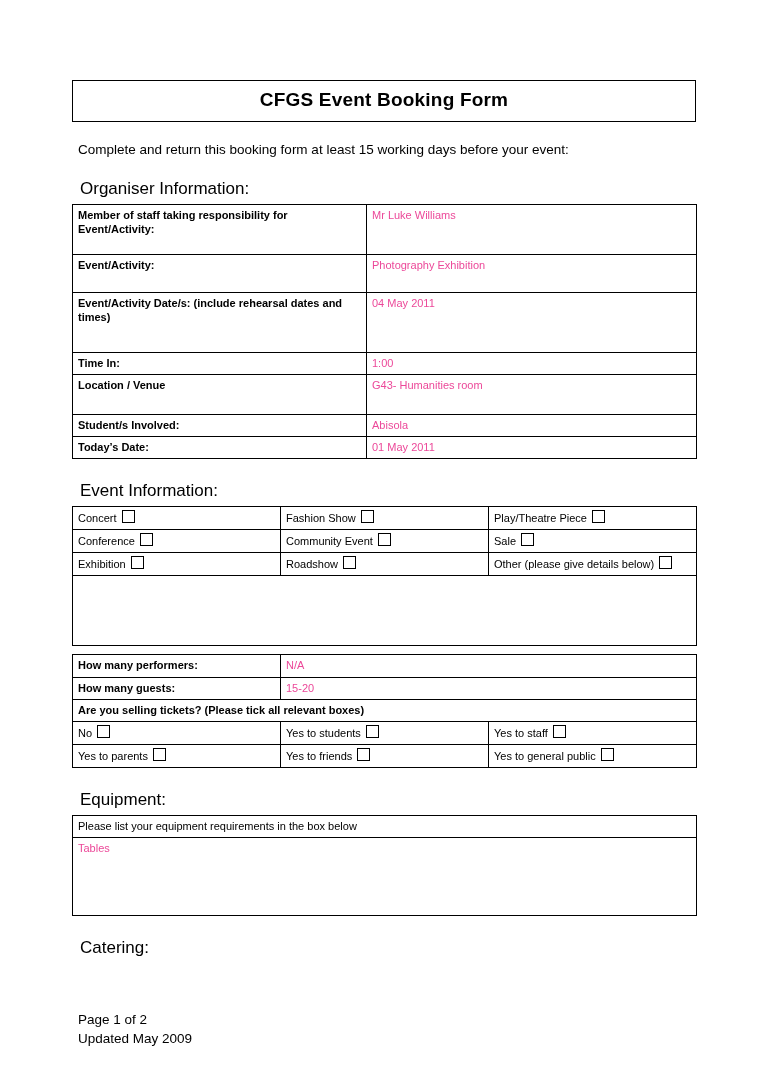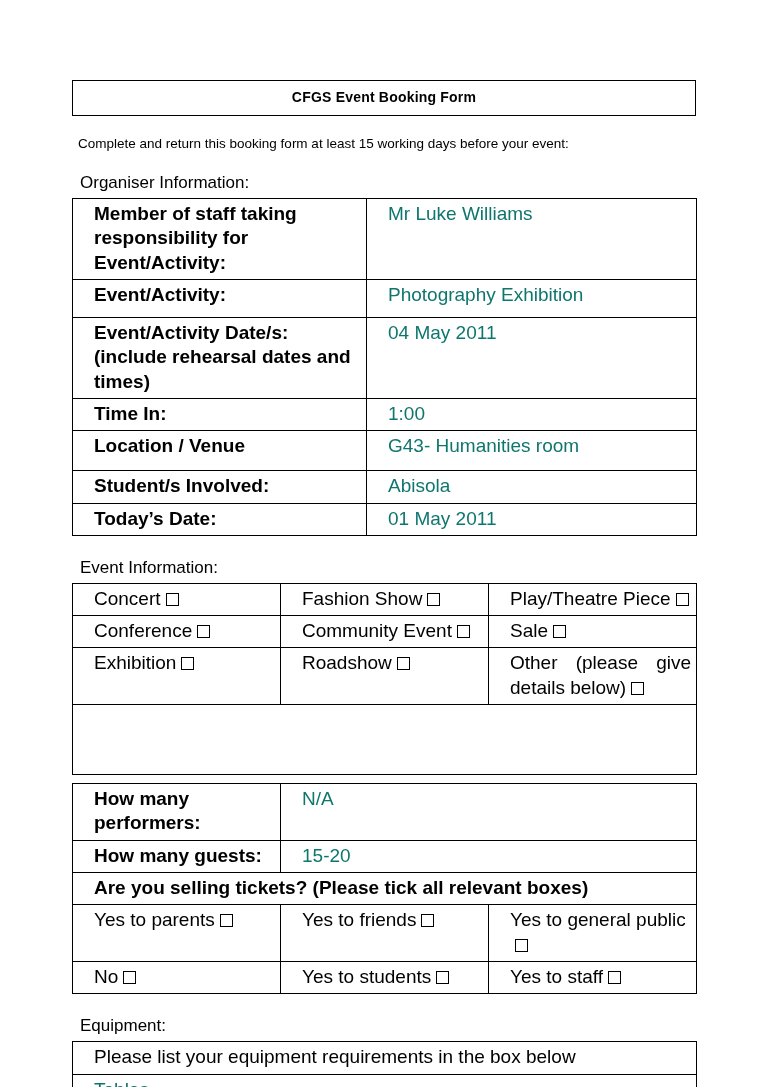--- a/index.html
+++ b/index.html
@@ -23,47 +23,47 @@
     box-sizing: border-box;
     padding: 72px 72px 0 72px;
   }
   .title-box {
     border: 1px solid #000;
     text-align: center;
     padding: 8px 0 10px 0;
     margin-top: 8px;
   }
   .title-box .title {
-    font-size: 14px;
+    font-size: 19px;
     font-weight: bold;
     letter-spacing: 0.2px;
   }
   .intro {
     font-size: 13.5px;
     margin: 20px 0 0 6px;
   }
   .section-head {
     font-size: 17px;
     font-weight: normal;
     margin: 22px 0 5px 8px;
   }
   table {
     border-collapse: collapse;
     width: 624px;
     table-layout: fixed;
   }
   td {
     border: 1px solid #000;
-    font-size: 19px;
-    padding: 3px 5px 4px 21px;
+    font-size: 11px;
+    padding: 3px 5px 4px 5px;
     vertical-align: top;
     line-height: 1.28;
   }
   .lbl { font-weight: bold; }
-  .val { color: #0f766e; }
+  .val { color: #ec4899; }
   .tall { height: 42px; }
   .tall2 { height: 30px; }
   .chk {
     display: inline-block;
     width: 11px;
     height: 11px;
     border: 1px solid #000;
     vertical-align: -1px;
     margin-left: 5px;
   }
@@ -170,29 +170,29 @@
         <td class="val" colspan="2">N/A</td>
       </tr>
       <tr>
         <td class="lbl">How many guests:</td>
         <td class="val" colspan="2">15-20</td>
       </tr>
       <tr>
         <td class="lbl" colspan="3">Are you selling tickets? (Please tick all relevant boxes)</td>
       </tr>
       <tr>
+        <td><span>No</span><span class="chk"></span></td>
+        <td><span>Yes to students</span><span class="chk"></span></td>
+        <td><span>Yes to staff</span><span class="chk"></span></td>
+      </tr>
+      <tr>
         <td><span>Yes  to parents</span><span class="chk"></span></td>
         <td><span>Yes to friends</span><span class="chk"></span></td>
         <td><span>Yes to general public</span><span class="chk"></span></td>
       </tr>
-      <tr>
-        <td><span>No</span><span class="chk"></span></td>
-        <td><span>Yes to students</span><span class="chk"></span></td>
-        <td><span>Yes to staff</span><span class="chk"></span></td>
-      </tr>
     </tbody>
   </table>
 
   <div class="section-head">Equipment:</div>
 
   <table>
     <colgroup>
         <col style="width:624px">
       </colgroup>
     <tbody>
@@ -200,14 +200,18 @@
         <td>Please list your equipment requirements in the box below</td>
       </tr>
       <tr>
         <td class="val equip-entry">Tables</td>
       </tr>
     </tbody>
   </table>
 
   <div class="section-head">Catering:</div>
 
+  <div class="footer">
+    <div>Page 1 of 2</div>
+    <div>Updated May 2009</div>
+  </div>
 
 </div>
 
 </body></html>

